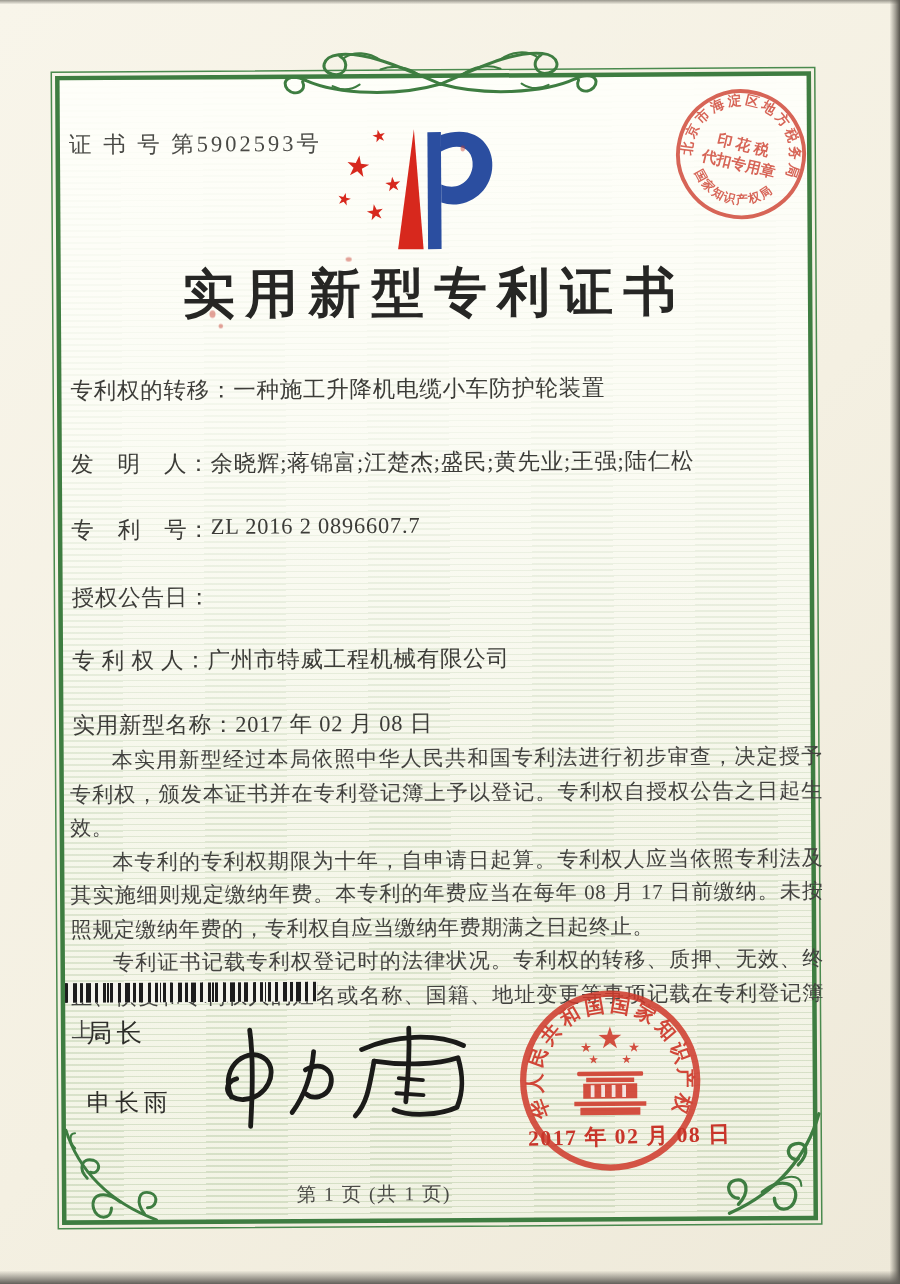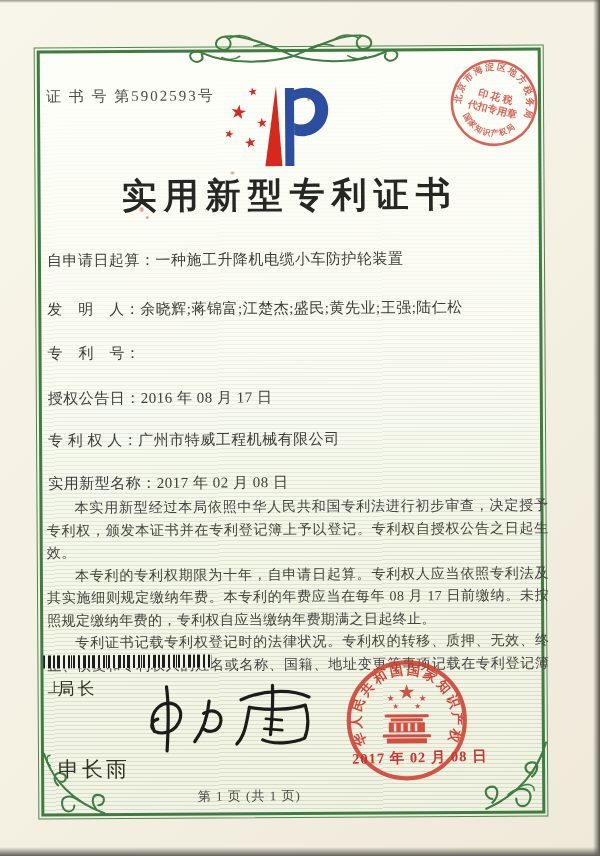--- a/index.html
+++ b/index.html
@@ -60,21 +60,21 @@
   }
   .paras p{margin:0;text-indent:2em;}
   .barcode{
     position:absolute;left:42px;top:654px;width:168px;height:13px;
     background-color:#f3f3ec;
     background-image:
       repeating-linear-gradient(90deg,#1c1c1c 0 2px,transparent 2px 5px),
       repeating-linear-gradient(90deg,#1c1c1c 0 1px,transparent 1px 7px);
   }
   .director{position:absolute;left:56px;top:676px;font-size:17px;color:#2e2e2a;letter-spacing:3px;}
-  .director-name{position:absolute;left:56px;top:724px;font-size:21px;color:#2e2e2a;letter-spacing:3px;margin-top:30px;}
+  .director-name{position:absolute;left:56px;top:724px;font-size:16px;color:#2e2e2a;letter-spacing:3px;}
   .signature{position:absolute;left:122px;top:678px;transform:rotate(-2deg);}
 
   .seal{position:absolute;left:343px;top:659px;width:124px;height:124px;opacity:.93;}
   .date-stamp{
     position:absolute;left:350px;top:749px;z-index:6;
     font-size:14.5px;font-weight:bold;color:#c8352a;letter-spacing:1px;
     transform:rotate(-1deg);white-space:nowrap;
   }
   .tax-stamp{position:absolute;left:450px;top:58px;width:92px;height:92px;
     transform:rotate(14deg);opacity:.82;}
@@ -163,33 +163,33 @@
     </div>
 
     <div class="title">实用新型专利证书</div>
 
     <div class="speck" style="left:141px;top:206px;width:4px;height:5px;"></div>
     <div class="speck" style="left:147px;top:215px;width:3px;height:3px;"></div>
     <div class="speck" style="left:232px;top:171px;width:4px;height:3px;"></div>
     <div class="speck" style="left:309px;top:97px;width:3px;height:4px;"></div>
 
     <div class="field" style="top:250px;">
-      <span class="lbl">自申请日起算：</span>
+      <span class="lbl">专利权的转移：</span>
       <span class="val">一种施工升降机电缆小车防护轮装置</span>
     </div>
     <div class="field" style="top:299px;">
       <span class="lbl">发　明　人：</span>
       <span class="val">余晓辉;蒋锦富;江楚杰;盛民;黄先业;王强;陆仁松</span>
     </div>
     <div class="field" style="top:343px;">
       <span class="lbl">专　利　号：</span>
+      <span class="val">ZL 2016 2 0896607.7</span>
     </div>
     <div class="field" style="top:388px;">
       <span class="lbl">授权公告日：</span>
-      <span class="val">2016 年 08 月 17 日</span>
     </div>
     <div class="field" style="top:430px;">
       <span class="lbl">专 利 权 人：</span>
       <span class="val">广州市特威工程机械有限公司</span>
     </div>
     <div class="field" style="top:473px;">
       <span class="lbl">实用新型名称：</span>
       <span class="val">2017 年 02 月 08 日</span>
     </div>
 

